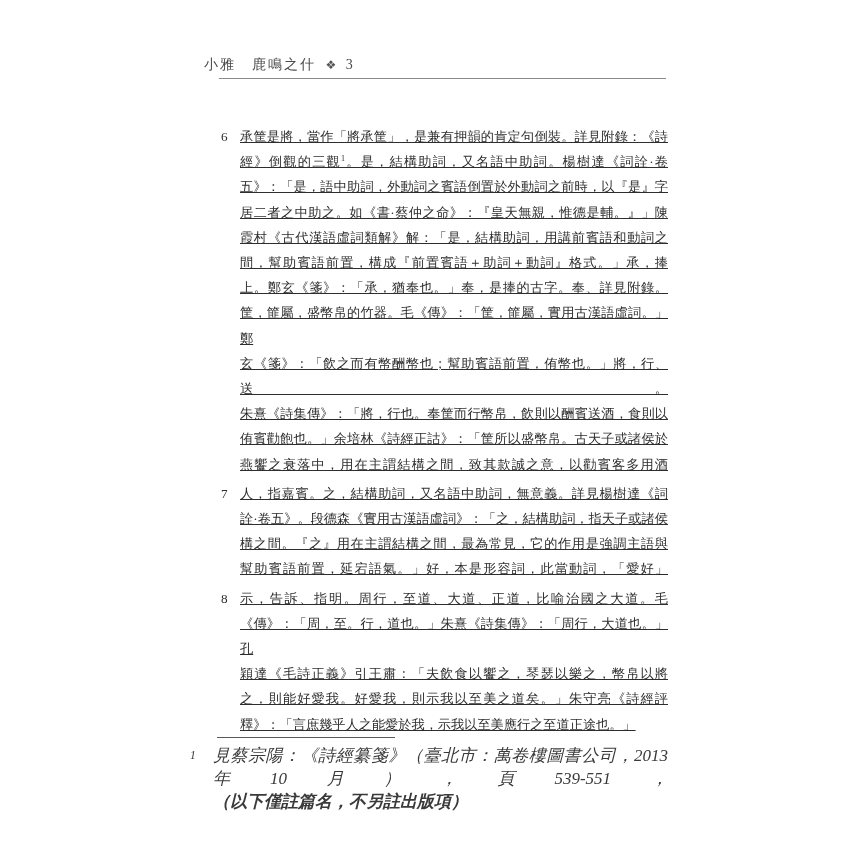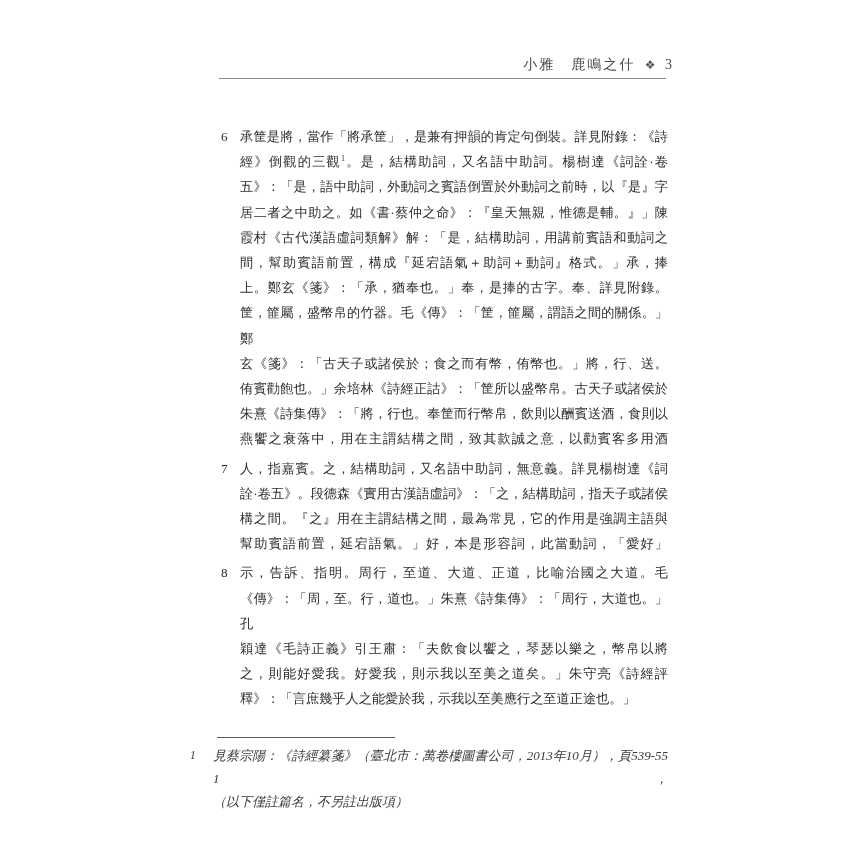--- a/index.html
+++ b/index.html
@@ -9,23 +9,22 @@
     height: 850px;
     background: #ffffff;
     font-family: "Liberation Serif", "DejaVu Serif", serif;
     color: #2e2e2e;
     overflow: hidden;
   }
   
   .header {
     position: absolute;
     top: 56px;
-    left: 228px;
+    left: 204px;
     width: 446px;
-    text-align: right;
     font-size: 14px;
     color: #4a4a4a;
     letter-spacing: 2px;
     white-space: nowrap;
   }
   .header .ornament { font-size: 12px; letter-spacing: 0; padding: 0 4px; color: #555; }
   .header-rule {
     position: absolute;
     top: 78px;
     left: 219px;
@@ -48,20 +47,21 @@
     color: #2e2e2e;
   }
   .para-body { flex: 1 1 auto; min-width: 0; }
   .tline {
     font-size: 13.2px;
     line-height: 25.2px;
     text-align: justify;
     text-align-last: justify;
     word-break: break-all;
     color: #2e2e2e;
+    text-decoration: underline;
   }
   .tline.last { text-align-last: left; }
   .tline sup { font-size: 8px; line-height: 0; vertical-align: super; }
   
   .footnote-rule {
     position: absolute;
     top: 737px;
     left: 217px;
     width: 178px;
     border-top: 1px solid #5a5a5a;
@@ -76,27 +76,27 @@
     color: #3a3a3a;
   }
   .fn-num {
     width: 23px;
     flex: 0 0 23px;
     font-size: 11.5px;
     line-height: 23px;
   }
   .fn-body { flex: 1 1 auto; min-width: 0; }
   .fline {
-    font-size: 13px;
+    font-size: 17px;
     line-height: 23px;
     text-align: justify;
     text-align-last: justify;
     word-break: break-all;
   }
-  .fline.last { text-align-last: left; }
+  .fline.last { text-align-last: left; font-weight: bold; }
 </style>
 </head>
 <body>
 
 <div class="page">
 
   <div class="header">
     <span>小雅　鹿鳴之什</span>
     <span class="ornament">❖</span>
     <span>3</span>
@@ -105,26 +105,26 @@
 
   <div class="content">
       <div class="para">
         <div class="para-num">6</div>
         <div class="para-body">
           <div class="tline">承筐是將，當作「將承筐」，是兼有押韻的肯定句倒裝。詳見附錄：《詩</div>
           <div class="tline">經》倒觀的三觀<sup>1</sup>。是，結構助詞，又名語中助詞。楊樹達《詞詮·卷</div>
           <div class="tline">五》：「是，語中助詞，外動詞之賓語倒置於外動詞之前時，以『是』字</div>
           <div class="tline">居二者之中助之。如《書·蔡仲之命》：『皇天無親，惟德是輔。』」陳</div>
           <div class="tline">霞村《古代漢語虛詞類解》解：「是，結構助詞，用講前賓語和動詞之</div>
-          <div class="tline">間，幫助賓語前置，構成『延宕語氣＋助詞＋動詞』格式。」承，捧</div>
+          <div class="tline">間，幫助賓語前置，構成『前置賓語＋助詞＋動詞』格式。」承，捧</div>
           <div class="tline">上。鄭玄《箋》：「承，猶奉也。」奉，是捧的古字。奉、詳見附錄。</div>
-          <div class="tline">筐，篚屬，盛幣帛的竹器。毛《傳》：「筐，篚屬，謂語之間的關係。」鄭</div>
-          <div class="tline">玄《箋》：「古天子或諸侯於；食之而有幣，侑幣也。」將，行、送。</div>
+          <div class="tline">筐，篚屬，盛幣帛的竹器。毛《傳》：「筐，篚屬，實用古漢語虛詞。」鄭</div>
+          <div class="tline">玄《箋》：「飲之而有幣酬幣也；幫助賓語前置，侑幣也。」將，行、送。</div>
+          <div class="tline">朱熹《詩集傳》：「將，行也。奉筐而行幣帛，飲則以酬賓送酒，食則以</div>
           <div class="tline">侑賓勸飽也。」余培林《詩經正詁》：「筐所以盛幣帛。古天子或諸侯於</div>
-          <div class="tline">朱熹《詩集傳》：「將，行也。奉筐而行幣帛，飲則以酬賓送酒，食則以</div>
           <div class="tline">燕饗之衰落中，用在主謂結構之間，致其款誠之意，以勸賓客多用酒</div>
         </div>
       </div>
       <div class="para">
         <div class="para-num">7</div>
         <div class="para-body">
           <div class="tline">人，指嘉賓。之，結構助詞，又名語中助詞，無意義。詳見楊樹達《詞</div>
           <div class="tline">詮·卷五》。段德森《實用古漢語虛詞》：「之，結構助詞，指天子或諸侯</div>
           <div class="tline">構之間。『之』用在主謂結構之間，最為常見，它的作用是強調主語與</div>
           <div class="tline">幫助賓語前置，延宕語氣。」好，本是形容詞，此當動詞，「愛好」</div>

